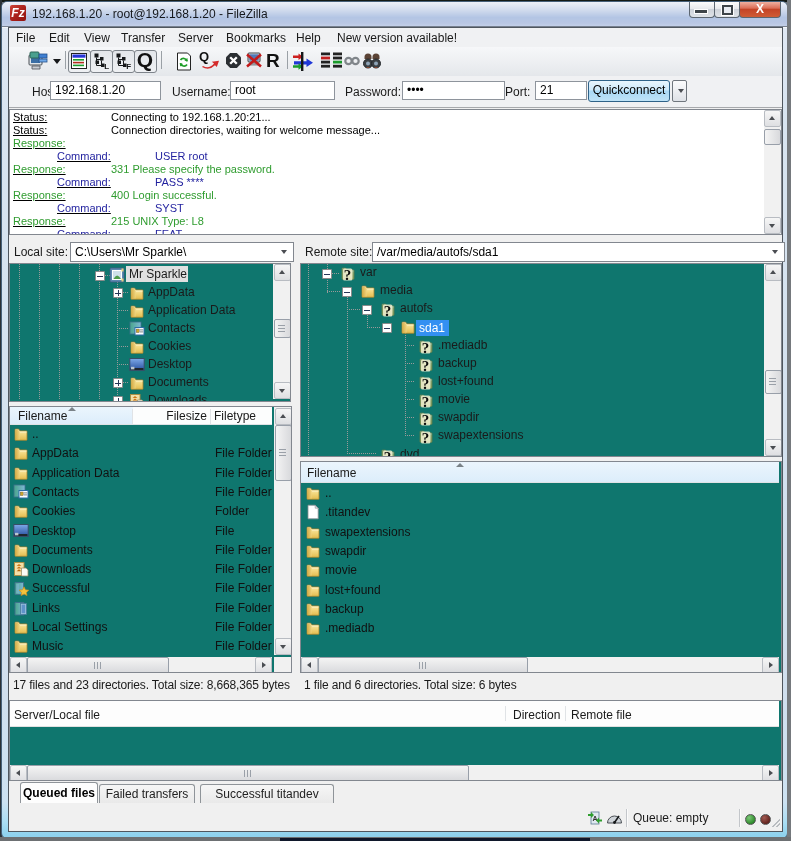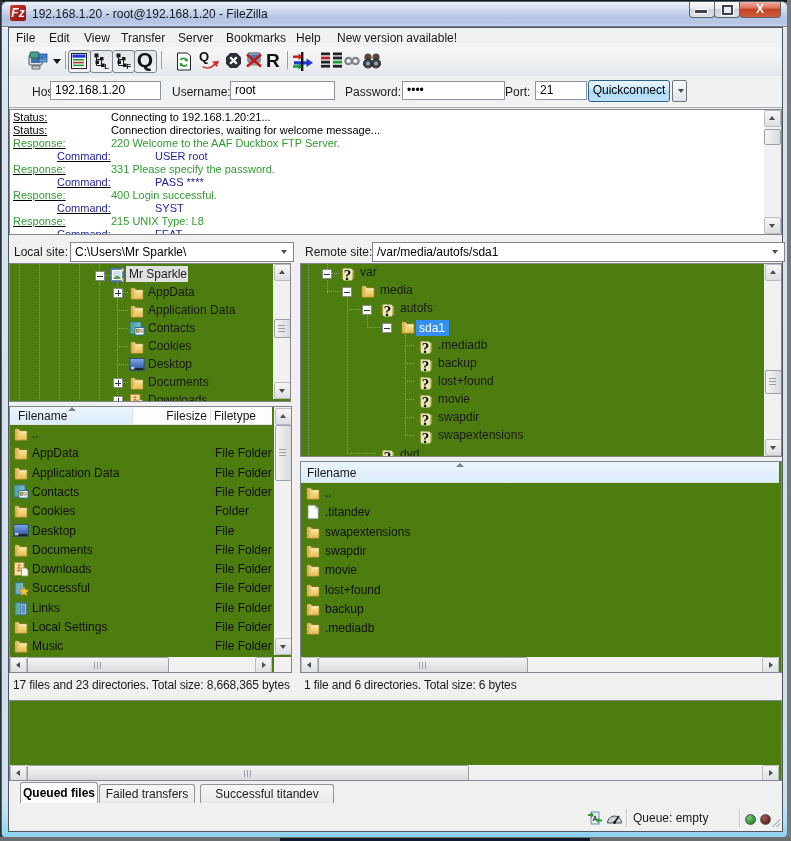--- a/index.html
+++ b/index.html
@@ -40,21 +40,21 @@
 #qc-btn{position:absolute;left:579px;top:4px;width:80px;height:20px;border:1px solid #2f6288;border-radius:3px;background:linear-gradient(180deg,#e9f5fd 0%,#cde9fa 45%,#a9d9f5 50%,#bfe3f7 100%);font-size:12px;text-align:center;line-height:19px;color:#000;}
 #qc-drop{position:absolute;left:663px;top:4px;width:13px;height:20px;border:1px solid #70767d;border-radius:2px;background:linear-gradient(180deg,#fbfbfc,#dfe2e7);}
 
 #log{left:9px;top:109px;width:771px;height:124px;border:1px solid #82878f;background:#fff;font-size:11px;overflow:hidden;}
 .logline{position:absolute;left:3px;width:745px;white-space:pre;line-height:13px;text-decoration:underline;}
 .lmsg{position:absolute;left:98px;top:0;}
 .c-status{color:#000;}
 .c-resp{color:#2f9c2f;}
 .c-cmd{color:#1f1f9e;margin-left:44px;}
 
-.whitebox{border:1px solid #82878f;background:#4d7c0f;overflow:hidden;}
+.whitebox{border:1px solid #82878f;background:#0f766e;overflow:hidden;}
 .sbbtn{position:absolute;background:linear-gradient(180deg,#f6f6f6,#dedfe2);border:1px solid #b8bcc2;border-radius:2px;}
 .sbthumb-v{position:absolute;background:linear-gradient(90deg,#f4f4f4,#d8d9dc);border:1px solid #989fa9;border-radius:2px;}
 .sbthumb-h{position:absolute;background:linear-gradient(180deg,#f4f4f4,#d8d9dc);border:1px solid #989fa9;border-radius:2px;}
 .arr{position:absolute;width:0;height:0;}
 .arr-up{border-left:3.5px solid transparent;border-right:3.5px solid transparent;border-bottom:4px solid #4a4d52;}
 .arr-down{border-left:3.5px solid transparent;border-right:3.5px solid transparent;border-top:4px solid #4a4d52;}
 .arr-left{border-top:3.5px solid transparent;border-bottom:3.5px solid transparent;border-right:4px solid #4a4d52;}
 .arr-right{border-top:3.5px solid transparent;border-bottom:3.5px solid transparent;border-left:4px solid #4a4d52;}
 .grip-v{position:absolute;width:7px;height:1px;background:#9aa0a8;}
 .grip-h{position:absolute;width:1px;height:7px;background:#9aa0a8;}
@@ -290,21 +290,21 @@
 <span class="qlabel" style="left:496px;">Port:</span>
 <input class="qinput" style="left: 526px; width: 46px;" value="21">
 <div id="qc-btn">Quickconnect</div>
 <div id="qc-drop">
       <div class="arr arr-down" style="left:5px;top:8px;"></div>
     </div>
 </div>
 <div id="log" class="abs">
 <div class="logline" style="top:1px;"><span class="c-status">Status:</span><span class="lmsg c-status">Connecting to 192.168.1.20:21...</span></div>
 <div class="logline" style="top:14px;"><span class="c-status">Status:</span><span class="lmsg c-status">Connection directories, waiting for welcome message...</span></div>
-<div class="logline" style="top:27px;"><span class="c-resp">Response:</span><span class="lmsg c-resp">220 Welcome to the AAF Duckbox FTP Server.</span></div>
+<div class="logline" style="top:27px;"><span class="c-resp">Response:</span></div>
 <div class="logline" style="top:40px;"><span class="c-cmd">Command:</span><span class="lmsg c-cmd">USER root</span></div>
 <div class="logline" style="top:53px;"><span class="c-resp">Response:</span><span class="lmsg c-resp">331 Please specify the password.</span></div>
 <div class="logline" style="top:66px;"><span class="c-cmd">Command:</span><span class="lmsg c-cmd">PASS ****</span></div>
 <div class="logline" style="top:79px;"><span class="c-resp">Response:</span><span class="lmsg c-resp">400 Login successful.</span></div>
 <div class="logline" style="top:92px;"><span class="c-cmd">Command:</span><span class="lmsg c-cmd">SYST</span></div>
 <div class="logline" style="top:105px;"><span class="c-resp">Response:</span><span class="lmsg c-resp">215 UNIX Type: L8</span></div>
 <div class="logline" style="top:118px;"><span class="c-cmd">Command:</span><span class="lmsg c-cmd">FEAT</span></div>
 <div id="logsb" style="position:absolute;right:0;top:0;width:17px;height:124px;background:#f1f1f1;">
 <div class="sbbtn" style="left:0;top:0;width:15px;height:15px;">
         <div class="arr arr-up" style="left:4px;top:5px;"></div>
@@ -673,20 +673,27 @@
         <div class="grip-h" style="left:106px;top:4px;"></div>
       </div>
 <div class="sbbtn" style="right:0;top:0;width:15px;height:15px;">
         <div class="arr arr-right" style="left:6px;top:4px;"></div>
       </div>
 </div>
 </div>
 <div class="statusline" style="left:304px;top:678px;">1 file and 6 directories. Total size: 6 bytes</div>
 
 <div id="queue" class="abs whitebox" style="left:9px;top:700px;width:771px;height:79px;">
+<div style="position:absolute;left:0;top:0;width:769px;height:25px;background:#fdfdfd;border-bottom:1px solid #e0e0e0;font-size:12px;color:#1a1a1a;">
+<span style="position:absolute;left:4px;top:7px;">Server/Local file</span>
+<span style="position:absolute;left:503px;top:7px;">Direction</span>
+<span style="position:absolute;left:561px;top:7px;">Remote file</span>
+<div class="colsep" style="left:495px;top:5px;"></div>
+      <div class="colsep" style="left:555px;top:5px;"></div>
+</div>
 <div style="position:absolute;left:0;bottom:0;width:769px;height:15px;background:#f1f1f1;">
 <div class="sbbtn" style="left:0;top:0;width:15px;height:15px;">
         <div class="arr arr-left" style="left:5px;top:4px;"></div>
       </div>
 <div class="sbthumb-h" style="left:17px;top:0;width:440px;height:15px;">
         <div class="grip-h" style="left:216px;top:4px;"></div>
         <div class="grip-h" style="left:219px;top:4px;"></div>
         <div class="grip-h" style="left:222px;top:4px;"></div>
       </div>
 <div class="sbbtn" style="right:0;top:0;width:15px;height:15px;">

